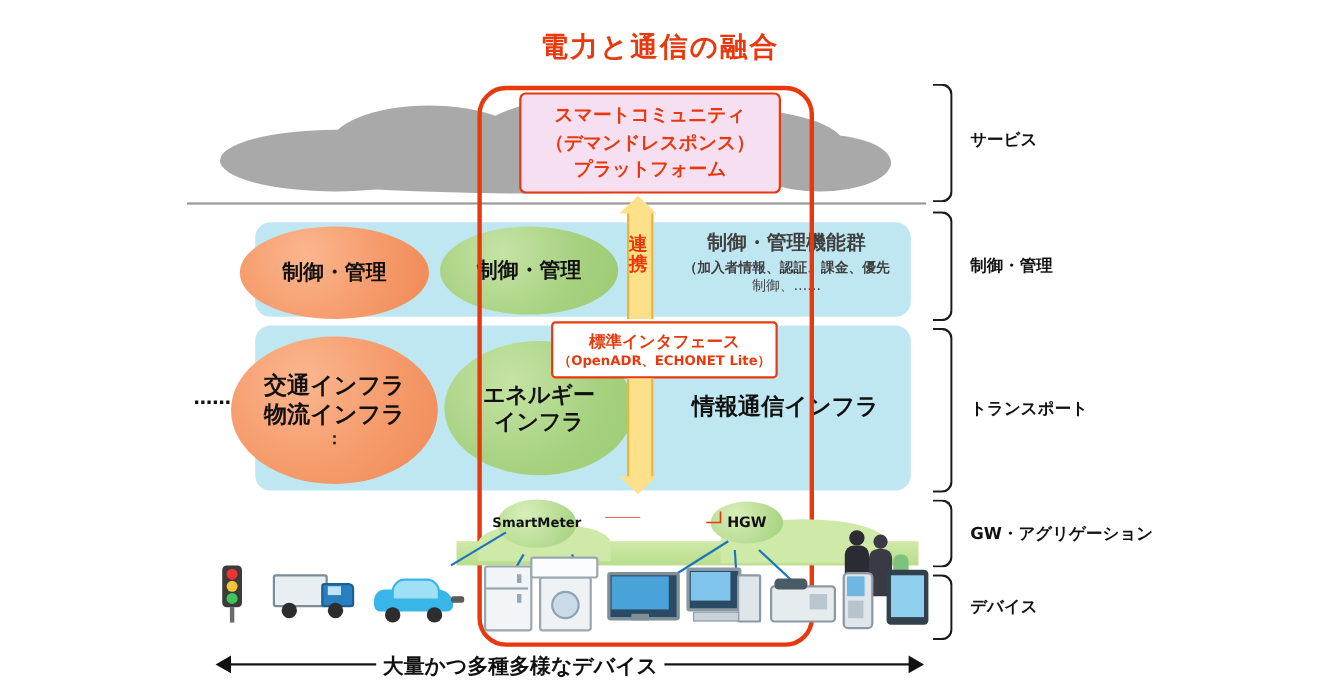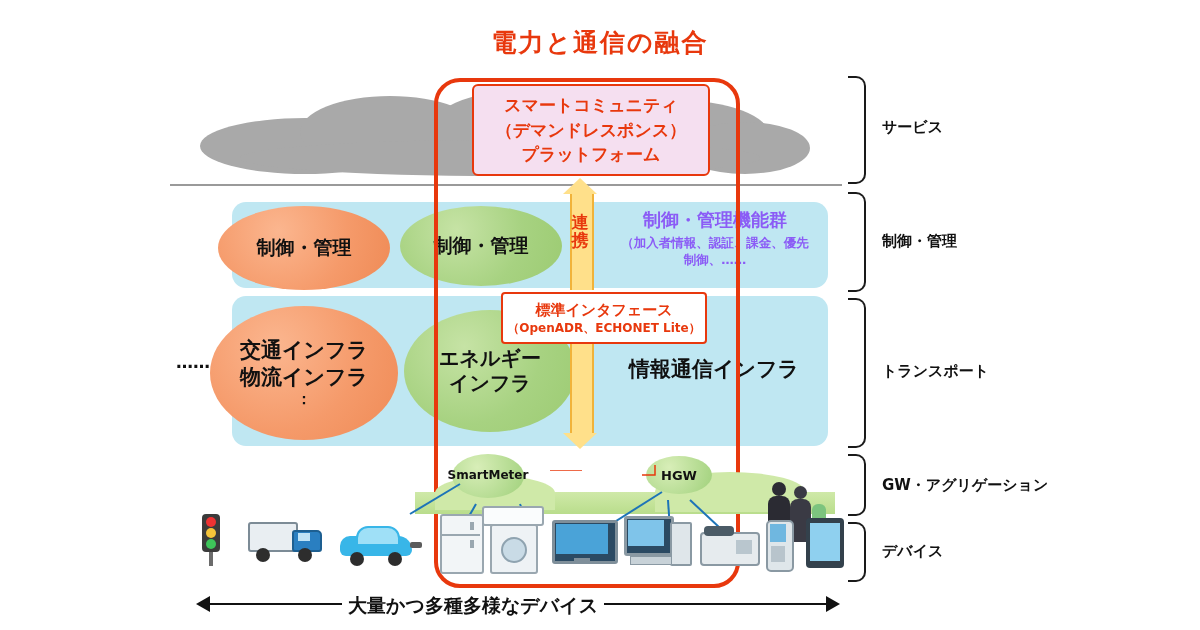--- a/index.html
+++ b/index.html
@@ -101,24 +101,24 @@
   <div class="abs band2" style="left:232px;top:296px;width:596px;height:150px;"></div>
 
   <div class="abs ell ell-orange jptext" style="left:218px;top:206px;width:172px;height:84px;font-size:19px;color:#111;">
     <span>制御・管理</span>
   </div>
 
   <div class="abs ell ell-green jptext" style="left:400px;top:206px;width:162px;height:80px;font-size:19px;color:#111;">
     <span>制御・管理</span>
   </div>
 
-  <div class="abs jptext" style="left:590px;top:208px;width:250px;text-align:center;color:#8b5cf6;">
+  <div class="abs jptext" style="left:590px;top:208px;width:250px;text-align:center;color:#404040;">
     <div style="font-size:18px;font-weight:bold;">制御・管理機能群</div>
     <div style="font-size:12.5px;font-weight:bold;margin-top:3px;">（加入者情報、認証、課金、優先</div>
-    <div style="font-size:12.5px;font-weight:bold;">制御、……</div>
+    <div style="font-size:12.5px;font-weight:normal;">制御、……</div>
   </div>
 
   <div class="abs ell ell-orange jptext" style="left:210px;top:306px;width:188px;height:134px;font-size:21px;color:#111;flex-direction:column;line-height:1.25;">
     <span>交通インフラ</span>
     <span>物流インフラ</span>
     <span style="font-size:15px;">：</span>
   </div>
 
   <div class="abs ell ell-green jptext" style="left:404px;top:310px;width:172px;height:122px;font-size:20px;color:#111;flex-direction:column;line-height:1.25;">
     <span>エネルギー</span>

